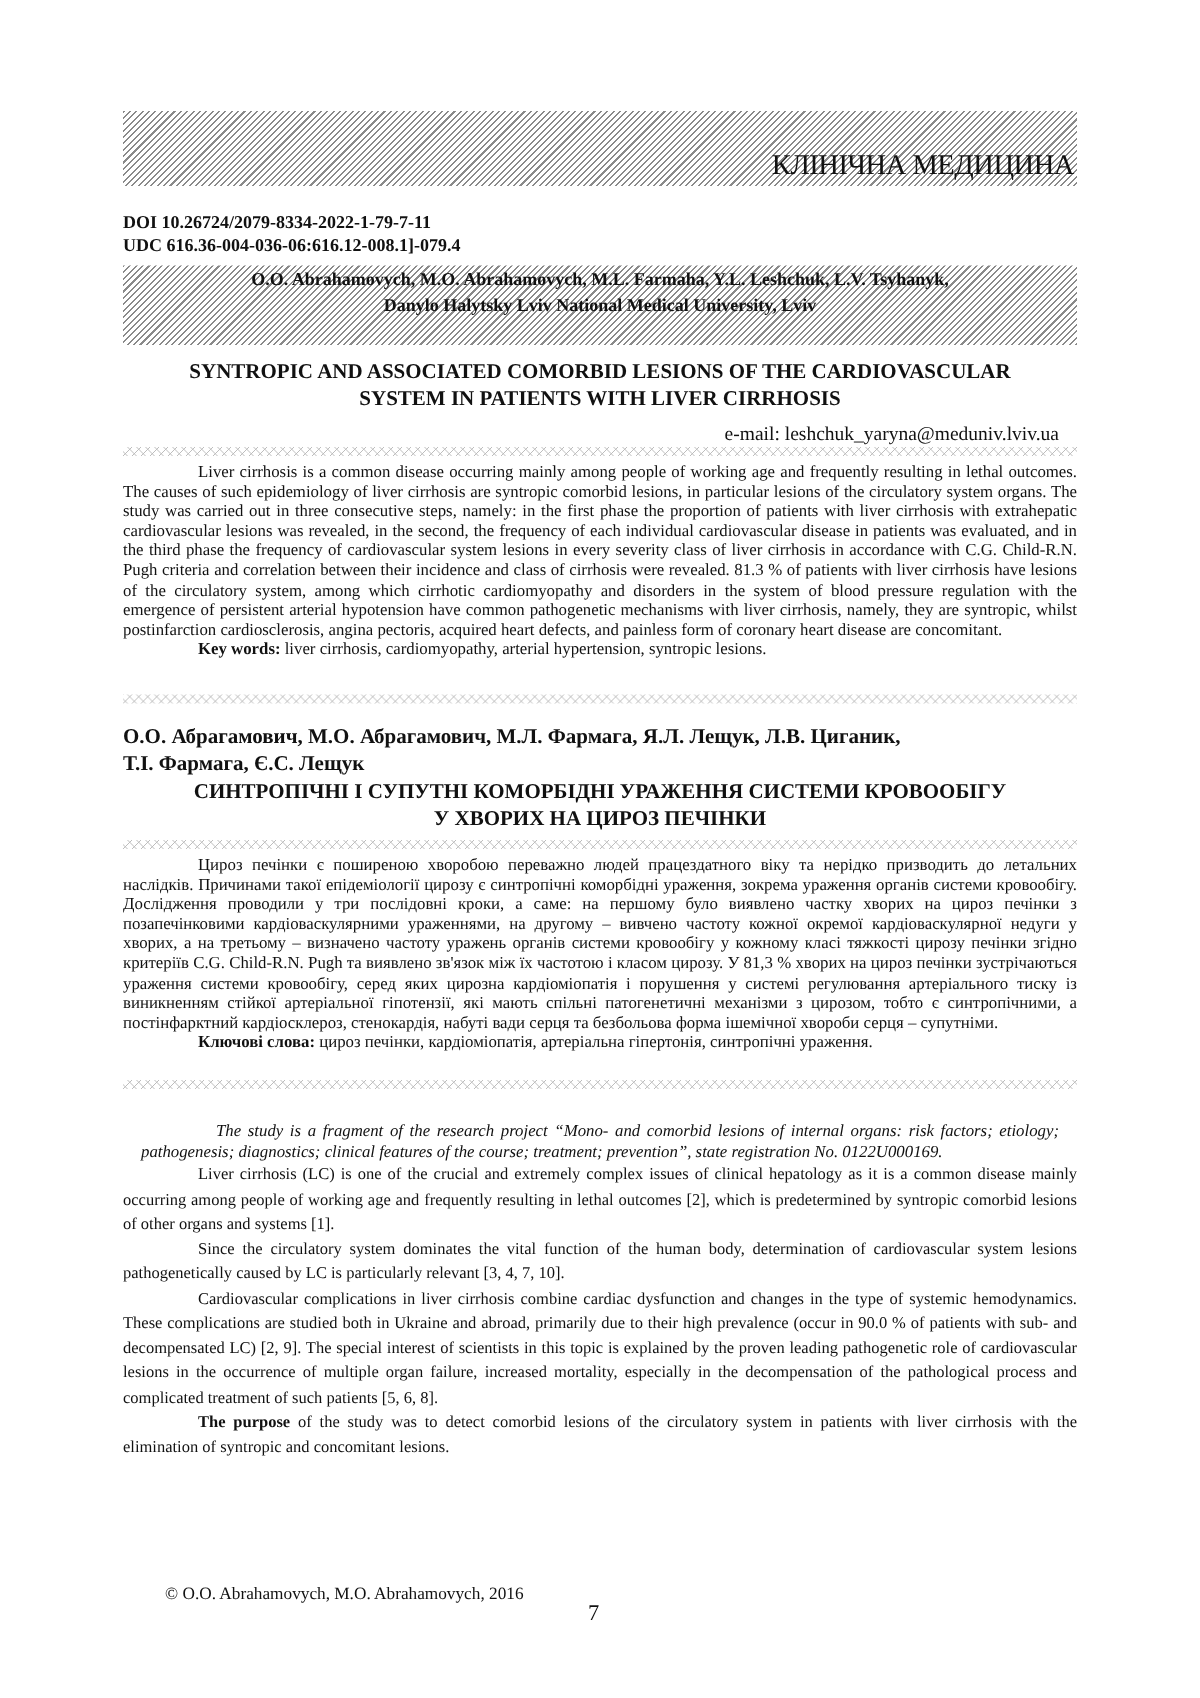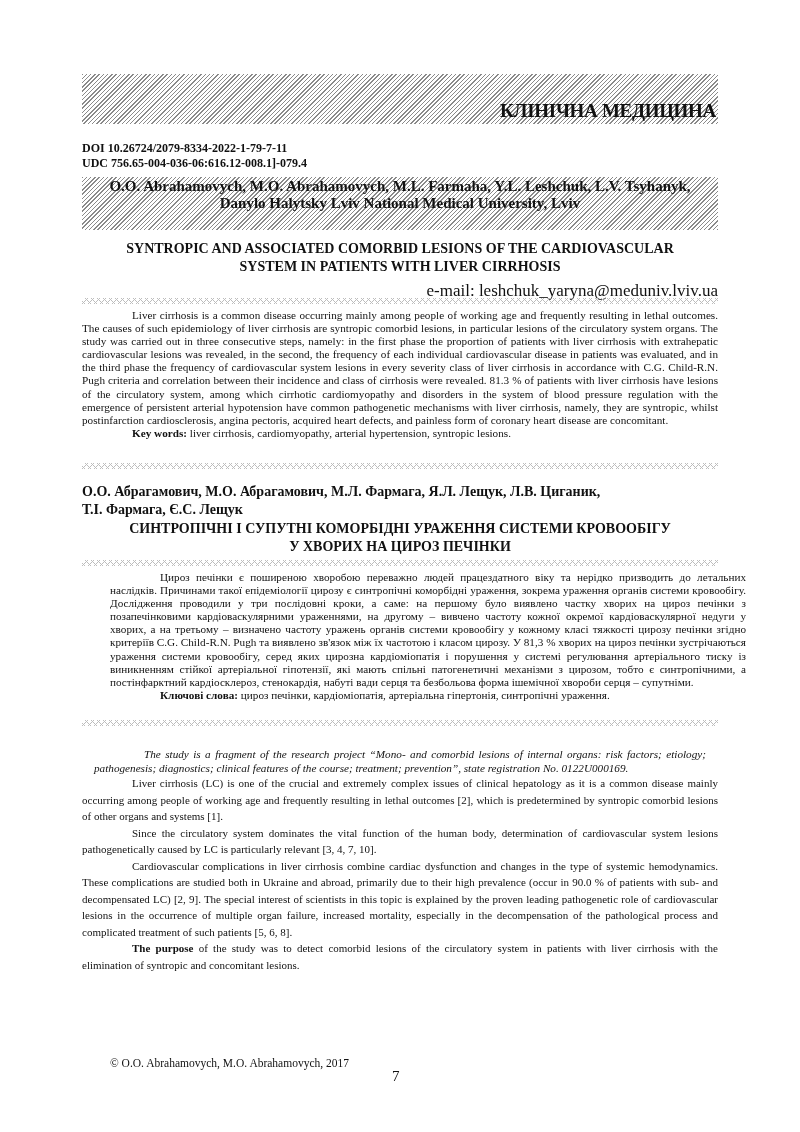--- a/index.html
+++ b/index.html
@@ -6,25 +6,25 @@
     body {
       width: 800px; height: 1132px; position: relative; overflow: hidden;
       font-family: "Liberation Serif", serif; color: #111;
     }
     .page { position: absolute; left: 82px; top: 0; width: 636px; }
     .hatch {
       background-image: repeating-linear-gradient(135deg, #8a8a8a 0px, #8a8a8a 1px, #ffffff 1px, #ffffff 3px);
     }
     .banner { position: absolute; top: 74px; left: 0; width: 636px; height: 50px; }
     .banner .en { position: absolute; left: 2px; top: 2px; font-weight: bold; font-size: 19px; letter-spacing: -0.3px; color: #111; }
-    .banner .ua { position: absolute; right: 2px; top: 26px; font-weight: bold; font-size: 19px; letter-spacing: -0.3px; color: #111; }
+    .banner .ua { position: absolute; right: 2px; top: 26px; font-weight: normal; font-size: 19px; letter-spacing: -0.3px; color: #111; }
     .meta { position: absolute; top: 141px; left: 0; font-weight: bold; font-size: 12px; line-height: 15px; }
-    .authors-box { position: absolute; top: 177px; left: 0; width: 636px; height: 52px; text-align: center; font-weight: bold; font-size: 15px; line-height: 17px; padding-top: 1px; }
+    .authors-box { position: absolute; top: 177px; left: 0; width: 636px; height: 52px; text-align: center; font-weight: bold; font-size: 12px; line-height: 17px; padding-top: 1px; }
     .title-en { position: absolute; top: 240px; left: 0; width: 636px; text-align: center; font-weight: bold; font-size: 14px; line-height: 18px; }
-    .email { position: absolute; top: 281px; right: 0; font-size: 17px; }
+    .email { position: absolute; top: 281px; right: 12px; font-size: 13px; }
     .wavy {
       position: absolute; left: 0; width: 636px; height: 6px;
       background-image: linear-gradient(135deg, transparent 45%, #bdbdbd 45%, #bdbdbd 55%, transparent 55%), linear-gradient(45deg, transparent 45%, #bdbdbd 45%, #bdbdbd 55%, transparent 55%);
       background-size: 6px 6px; background-position: 0 0, 3px 0;
     }
     .abstract { position: absolute; left: 0; width: 636px; font-size: 11.2px; line-height: 13.1px; text-align: justify; }
     .abstract p { margin: 0; text-indent: 50px; }
     .kw { text-indent: 50px; }
     .kw b { font-weight: bold; }
     .authors-ua { position: absolute; top: 483px; left: 0; width: 636px; font-weight: bold; font-size: 14px; line-height: 18px; }
@@ -41,21 +41,21 @@
 <body>
 
 <div class="page">
 
   <div class="banner hatch">
     <span class="ua">КЛІНІЧНА МЕДИЦИНА</span>
   </div>
 
   <div class="meta">
     <div>DOI 10.26724/2079-8334-2022-1-79-7-11</div>
-    <div>UDC 756.65-004-036-06:616.12-008.1]-079.4</div>
+    <div>UDC 616.36-004-036-06:616.12-008.1]-079.4</div>
   </div>
 
   <div class="authors-box hatch">
     <div>O.O. Abrahamovych, M.O. Abrahamovych, M.L. Farmaha, Y.L. Leshchuk, L.V. Tsyhanyk,</div>
     <div>Danylo Halytsky Lviv National Medical University, Lviv</div>
   </div>
 
   <div class="title-en">
     <div>SYNTROPIC AND ASSOCIATED COMORBID LESIONS OF THE CARDIOVASCULAR</div>
     <div>SYSTEM IN PATIENTS WITH LIVER CIRRHOSIS</div>
@@ -77,34 +77,34 @@
     <div>Т.І. Фармага, Є.С. Лещук</div>
   </div>
 
   <div class="title-ua">
     <div>СИНТРОПІЧНІ І СУПУТНІ КОМОРБІДНІ УРАЖЕННЯ СИСТЕМИ КРОВООБІГУ</div>
     <div>У ХВОРИХ НА ЦИРОЗ ПЕЧІНКИ</div>
   </div>
 
   <div class="wavy" style="top:560px;"></div>
 
-  <div class="abstract" style="top:571px;margin-left:28px;">
+  <div class="abstract" style="top:571px;">
     <p>Цироз печінки є поширеною хворобою переважно людей працездатного віку та нерідко призводить до летальних наслідків. Причинами такої епідеміології цирозу є синтропічні коморбідні ураження, зокрема ураження органів системи кровообігу. Дослідження проводили у три послідовні кроки, а саме: на першому було виявлено частку хворих на цироз печінки з позапечінковими кардіоваскулярними ураженнями, на другому – вивчено частоту кожної окремої кардіоваскулярної недуги у хворих, а на третьому – визначено частоту уражень органів системи кровообігу у кожному класі тяжкості цирозу печінки згідно критеріїв C.G. Child-R.N. Pugh та виявлено зв'язок між їх частотою і класом цирозу. У 81,3 % хворих на цироз печінки зустрічаються ураження системи кровообігу, серед яких цирозна кардіоміопатія і порушення у системі регулювання артеріального тиску із виникненням стійкої артеріальної гіпотензії, які мають спільні патогенетичні механізми з цирозом, тобто є синтропічними, а постінфарктний кардіосклероз, стенокардія, набуті вади серця та безбольова форма ішемічної хвороби серця – супутніми.</p>
     <div class="kw"><b>Ключові слова:</b><span> цироз печінки, кардіоміопатія, артеріальна гіпертонія, синтропічні ураження.</span></div>
   </div>
 
   <div class="wavy" style="top:720px;"></div>
 
   <div class="funding">
     <p>The study is a fragment of the research project “Mono- and comorbid lesions of internal organs: risk factors; etiology; pathogenesis; diagnostics; clinical features of the course; treatment; prevention”, state registration No. 0122U000169.</p>
   </div>
 
   <div class="body-text">
     <p>Liver cirrhosis (LC) is one of the crucial and extremely complex issues of clinical hepatology as it is a common disease mainly occurring among people of working age and frequently resulting in lethal outcomes [2], which is predetermined by syntropic comorbid lesions of other organs and systems [1].</p>
     <p>Since the circulatory system dominates the vital function of the human body, determination of cardiovascular system lesions pathogenetically caused by LC is particularly relevant [3, 4, 7, 10].</p>
     <p>Cardiovascular complications in liver cirrhosis combine cardiac dysfunction and changes in the type of systemic hemodynamics. These complications are studied both in Ukraine and abroad, primarily due to their high prevalence (occur in 90.0 % of patients with sub- and decompensated LC) [2, 9]. The special interest of scientists in this topic is explained by the proven leading pathogenetic role of cardiovascular lesions in the occurrence of multiple organ failure, increased mortality, especially in the decompensation of the pathological process and complicated treatment of such patients [5, 6, 8].</p>
     <p><b>The purpose</b><span> of the study was to detect comorbid lesions of the circulatory system in patients with liver cirrhosis with the elimination of syntropic and concomitant lesions.</span></p>
   </div>
 
-  <div class="copyright">©  O.O. Abrahamovych, M.O. Abrahamovych, 2017</div>
+  <div class="copyright">©  O.O. Abrahamovych, M.O. Abrahamovych, 2016</div>
   <div class="page-num">7</div>
 
 </div>
 
 </body></html>

